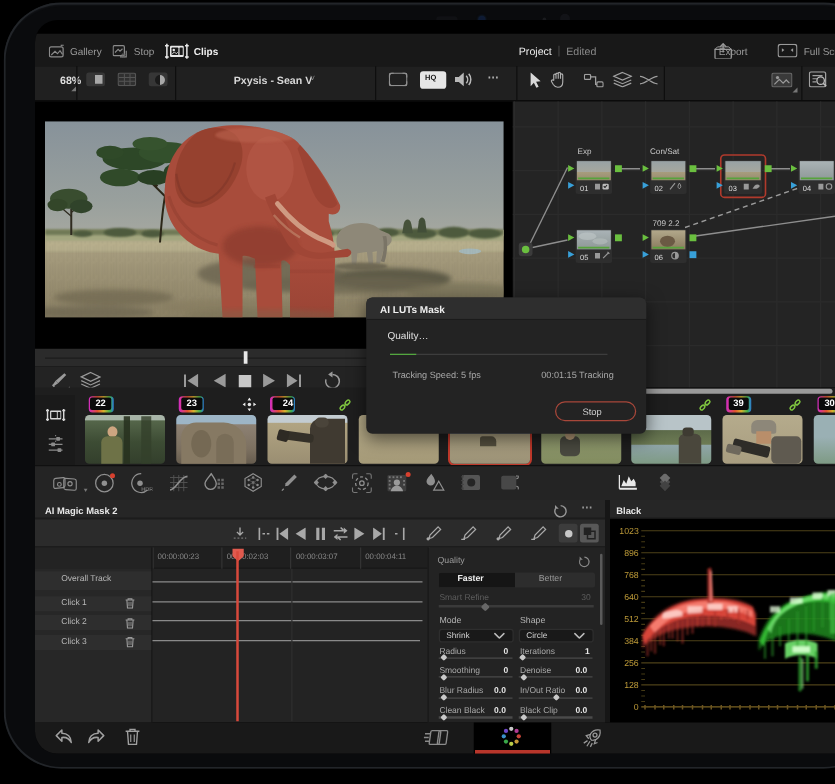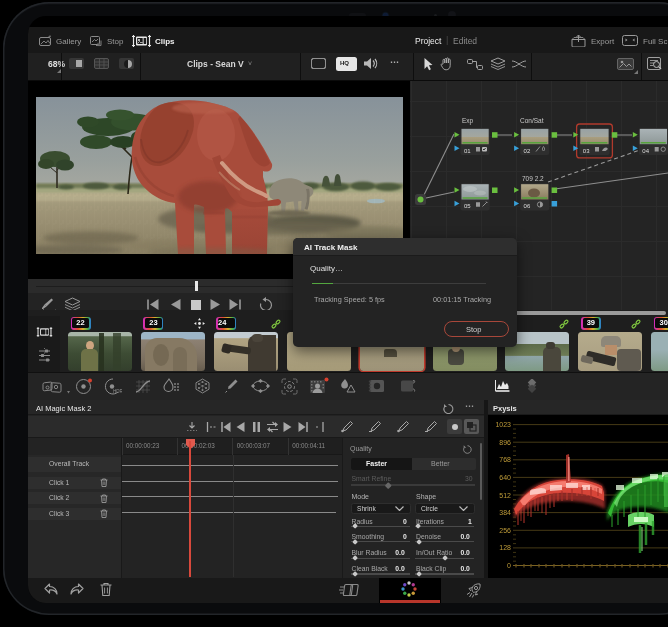--- a/index.html
+++ b/index.html
@@ -45,21 +45,21 @@
       </svg>
 <div class="t" style="left:155px;top:36.5px;font-size:8px;color:#f0f0f0;font-weight:bold">Clips</div>
 <div class="t" style="left:415px;top:35.5px;font-size:8.5px;color:#ededed;font-weight:normal">Project</div>
 <div class="t" style="left:446px;top:35px;font-size:9px;color:#4a4a4a">|</div>
 <div class="t" style="left:453px;top:35.5px;font-size:8.5px;color:#8a8a8a">Edited</div>
 <svg class="abs" style="left:571px;top:34px" width="15" height="13" viewBox="0 0 15 13">
         <path d="M1 5.5h13v6.5a1 1 0 01-1 1H2a1 1 0 01-1-1z" fill="none" stroke="#9a9a9a"></path>
         <path d="M7.5 8V1.2M5 3.5L7.5 1l2.5 2.5" stroke="#9a9a9a" fill="none"></path>
         <path d="M1 5.5l2-2h9l2 2" fill="none" stroke="#9a9a9a" stroke-width=".8"></path>
       </svg>
-<div class="t" style="left:591px;top:36.5px;font-size:8px;color:#9b9b9b">Export</div>
+<div class="t" style="left:575px;top:36.5px;font-size:8px;color:#9b9b9b">Export</div>
 <svg class="abs" style="left:622px;top:35px" width="16" height="11" viewBox="0 0 16 11">
         <rect x=".5" y=".5" width="15" height="10" rx="2" fill="none" stroke="#9a9a9a"></rect>
         <path d="M3.5 3.5l2 1.5-2 1.5zM12.5 3.5l-2 1.5 2 1.5z" fill="#9a9a9a"></path>
       </svg>
 <div class="t" style="left:643px;top:36.5px;font-size:8px;color:#9b9b9b">Full Scre</div>
 </div>
 
 <div class="abs" style="left:28px;top:53px;width:640px;height:28px;background:#202020;border-bottom:1px solid #0b0b0b"></div>
 <div id="tb2">
 <div class="t" style="left:48px;top:58.5px;font-size:8.5px;color:#e0e0e0;font-weight:bold">68%</div>
@@ -69,21 +69,21 @@
 <div class="abs" style="left:76px;top:60px;width:6px;height:7px;background:#a8a8a8"></div>
 <svg class="abs" style="left:94px;top:58px" width="15" height="11" viewBox="0 0 15 11">
         <rect x=".5" y=".5" width="14" height="10" rx="1.5" fill="#303030" stroke="#555"></rect>
         <path d="M1 4h13M1 7h13M5.5 1v9M10 1v9" stroke="#555" stroke-width=".8"></path>
       </svg>
 <div class="abs" style="left:119px;top:58px;width:15px;height:11px;border-radius:2px;background:#363636"></div>
 <div class="abs" style="left:124px;top:59.5px;width:8px;height:8px;border-radius:50%;background:#1a1a1a;overflow:hidden">
         <div class="abs" style="left:4px;top:0;width:4px;height:8px;background:#a8a8a8"></div>
       </div>
 <div class="abs" style="left:140px;top:53px;width:1px;height:27px;background:#0e0e0e"></div>
-<div class="t" style="left:187px;top:59px;font-size:8.5px;color:#d8d8d8;font-weight:bold">Clips - Sean V</div>
+<div class="t" style="left:187px;top:59px;font-size:8.5px;color:#d8d8d8;font-weight:bold">Pxysis - Sean V</div>
 <div class="t" style="left:248px;top:60px;font-size:7px;color:#888">˅</div>
 <div class="abs" style="left:300px;top:53px;width:1px;height:27px;background:#0e0e0e"></div>
 <svg class="abs" style="left:311px;top:58px" width="15" height="11" viewBox="0 0 15 11">
         <rect x=".5" y=".5" width="14" height="10" rx="2" fill="none" stroke="#909090"></rect>
         <path d="M4 .5H2.5A2 2 0 00.5 2.5V4M11 .5h1.5a2 2 0 012 2V4M4 10.5H2.5a2 2 0 01-2-2V7M11 10.5h1.5a2 2 0 002-2V7" stroke="#909090" fill="none" stroke-width="1.1"></path>
       </svg>
 <div class="abs" style="left:336px;top:56.5px;width:21px;height:14px;border-radius:2.5px;background:#e6e6e6"></div>
 <div class="t" style="left:340px;top:60px;font-size:6px;color:#161616;font-weight:bold">HQ</div>
 <svg class="abs" style="left:363px;top:57px" width="15" height="13" viewBox="0 0 15 13">
         <path d="M1 4.5h3L8 1v11L4 8.5H1z" fill="#b8b8b8"></path>
@@ -402,21 +402,21 @@
 <div class="abs" style="left:68px;top:332px;width:64px;height:39px;border-radius:3.5px;background:linear-gradient(#a8b5a8 0%,#a8b5a8 10%,#55664a 12%,#3d4c34 55%,#333f2c 100%)"></div>
 <div class="abs" style="left:70.5px;top:316.5px;width:20px;height:13.5px;border-radius:3px;background:linear-gradient(90deg,#d12cc3,#e0512e 35%,#d8b12c 60%,#3fae4a 85%,#2c7bd8);padding:1.8px">
         <div style="width:100%;height:100%;border-radius:1.6px;background:#0b0b0b;color:#fff;font-size:7.5px;font-weight:bold;text-align:center;line-height:10px">22</div>
       </div>
 <div class="abs" style="left:140.9px;top:332px;width:64px;height:39px;border-radius:3.5px;background:linear-gradient(#9db5c6 0%,#9db5c6 18%,#8d8173 20%,#7c7060 70%,#665c4e 100%)"></div>
 <div class="abs" style="left:143.4px;top:316.5px;width:20px;height:13.5px;border-radius:3px;background:linear-gradient(90deg,#d12cc3,#e0512e 35%,#d8b12c 60%,#3fae4a 85%,#2c7bd8);padding:1.8px">
         <div style="width:100%;height:100%;border-radius:1.6px;background:#0b0b0b;color:#fff;font-size:7.5px;font-weight:bold;text-align:center;line-height:10px">23</div>
       </div>
 <div class="abs" style="left:213.8px;top:332px;width:64px;height:39px;border-radius:3.5px;background:linear-gradient(#c3ccd1 0%,#c3ccd1 15%,#b1a482 17%,#9a8e72 100%)"></div>
 <div class="abs" style="left:216.3px;top:316.5px;width:20px;height:13.5px;border-radius:3px;background:linear-gradient(90deg,#d12cc3,#e0512e 35%,#d8b12c 60%,#3fae4a 85%,#2c7bd8);padding:1.8px">
-        <div style="width:100%;height:100%;border-radius:1.6px;background:#0b0b0b;color:#fff;font-size:7.5px;font-weight:bold;text-align:left;line-height:10px">24</div>
+        <div style="width:100%;height:100%;border-radius:1.6px;background:#0b0b0b;color:#fff;font-size:7.5px;font-weight:bold;text-align:right;line-height:10px">24</div>
       </div>
 <div class="abs" style="left:286.7px;top:332px;width:64px;height:39px;border-radius:3.5px;background:linear-gradient(#b5aa88 0%,#a59a78 100%)"></div>
 <div class="abs" style="left:359.6px;top:332px;width:64px;height:39px;border-radius:3.5px;background:linear-gradient(#aab4ba 0%,#aab4ba 38%,#ada383 40%,#9c9277 100%);box-shadow:0 0 0 1.6px #c0392b"></div>
 <div class="abs" style="left:432.5px;top:332px;width:64px;height:39px;border-radius:3.5px;background:linear-gradient(#c2c8c4 0%,#c2c8c4 20%,#9aa476 22%,#828c60 100%)"></div>
 <div class="abs" style="left:505.4px;top:332px;width:64px;height:39px;border-radius:3.5px;background:linear-gradient(#b8c4c8 0%,#b8c4c8 30%,#5d6b4a 32%,#6d7b54 60%,#8fa5a8 62%,#7e9a84 100%)"></div>
 <div class="abs" style="left:578.3px;top:332px;width:64px;height:39px;border-radius:3.5px;background:linear-gradient(#b5ab8c 0%,#a89d80 100%)"></div>
 <div class="abs" style="left:580.8px;top:316.5px;width:20px;height:13.5px;border-radius:3px;background:linear-gradient(90deg,#d12cc3,#e0512e 35%,#d8b12c 60%,#3fae4a 85%,#2c7bd8);padding:1.8px">
         <div style="width:100%;height:100%;border-radius:1.6px;background:#0b0b0b;color:#fff;font-size:7.5px;font-weight:bold;text-align:center;line-height:10px">39</div>
       </div>
 <div class="abs" style="left:651.2px;top:332px;width:64px;height:39px;border-radius:3.5px;background:linear-gradient(#9ab0b4 0%,#9ab0b4 45%,#7e9a84 100%)"></div>
@@ -583,21 +583,21 @@
           <rect x="4.7" y="3.7" width="6" height="6" fill="#555"></rect>
           <rect x="2.5" y="1.5" width="6" height="6" fill="#7a7a7a"></rect>
           <rect x="6.9" y="5.9" width="6" height="6" fill="#484848"></rect>
         </g>
       </svg>
     </div>
 
 <div id="lpanel">
       <div class="abs" style="left:28px;top:400px;width:456px;height:178px;background:#232323"></div>
 <div class="abs" style="left:28px;top:400px;width:456px;height:15px;background:#262626;border-bottom:1px solid #1a1a1a"></div>
-<div class="t" style="left:36px;top:403.5px;font-size:7.5px;font-weight:normal;color:#e8e8e8">AI Magic Mask 2</div>
+<div class="t" style="left:36px;top:403.5px;font-size:7.5px;font-weight:bold;color:#e8e8e8">AI Magic Mask 2</div>
 <svg class="abs" style="left:442px;top:403px" width="13" height="12" viewBox="0 0 13 12">
         <path d="M6.5 1.5a4.5 4.5 0 11-4 2.2" fill="none" stroke="#999" stroke-width="1.1"></path>
         <path d="M2 1v3h3z" fill="#999"></path>
       </svg>
 <div class="t" style="left:465px;top:401px;font-size:9px;color:#999;font-weight:bold;letter-spacing:.5px">⋯</div>
 <div class="abs" style="left:28px;top:416px;width:456px;height:22px;background:#2b2b2b;border-bottom:1px solid #191919"></div>
 <svg class="abs" style="left:186px;top:421px" width="12" height="12" viewBox="0 0 12 12">
         <path d="M6 1v6M3.5 4.5L6 7l2.5-2.5" stroke="#a8a8a8" fill="none" stroke-width="1.1"></path>
         <path d="M1 9.5h1.5M4 9.5h1.5M7 9.5h1.5M10 9.5h1" stroke="#777" stroke-width="1"></path>
       </svg>
@@ -752,21 +752,21 @@
 <div class="abs" style="left:350.8px;top:573.4px;width:59.4px;height:1.2px;background:#4a4a4a"></div>
 <div class="abs" style="left:352.582px;top:571.6999999999999px;width:4.2px;height:4.2px;border-radius:1px;background:#c8c8c8;transform:rotate(45deg)"></div>
 <div class="abs" style="left:414.8px;top:573.4px;width:59.4px;height:1.2px;background:#4a4a4a"></div>
 <div class="abs" style="left:416.582px;top:571.6999999999999px;width:4.2px;height:4.2px;border-radius:1px;background:#c8c8c8;transform:rotate(45deg)"></div>
 <div class="abs" style="left:480px;top:443px;width:2px;height:57px;border-radius:1px;background:#5a5a5a"></div>
 <div class="abs" style="left:484px;top:400px;width:3.5px;height:178px;background:#161616"></div>
     </div>
 
 <div id="scopes">
       <div class="abs" style="left:487.5px;top:400px;width:180.5px;height:15px;background:#262626;border-bottom:1px solid #1a1a1a"></div>
-<div class="t" style="left:493px;top:403.5px;font-size:7.5px;font-weight:bold;color:#e8e8e8">Pxysis</div>
+<div class="t" style="left:493px;top:403.5px;font-size:7.5px;font-weight:bold;color:#e8e8e8">Black</div>
 <div class="abs" style="left:487.5px;top:415px">
         <svg width="181" height="163" viewBox="0 0 181 163">
 <defs>
 <filter id="wb1" x="-20%" y="-20%" width="140%" height="140%">
               <feGaussianBlur stdDeviation=".7"></feGaussianBlur>
             </filter>
 <filter id="wb2" x="-40%" y="-40%" width="180%" height="180%">
               <feGaussianBlur stdDeviation="1.4"></feGaussianBlur>
             </filter>
 </defs>
@@ -907,21 +907,21 @@
           <path d="M9.5 10.5C8 9 7.5 7 8.5 5 10 2.5 13 1.5 16 2c.5 3-.5 6-3 7.5-2 1-4 .5-3.5 1z"></path>
           <circle cx="12" cy="6" r="1.6"></circle>
           <path d="M8.5 5.5L5 6.5 7 9M12.5 9.5l-1 3.5 2.5-1M8 11l-2.5 4M6 10.5l-3 2M9.8 12.5l-1.5 3"></path>
         </g>
       </svg>
     </div>
 
 <div id="dialog">
       <div class="abs" style="left:293px;top:238px;width:224px;height:109px;border-radius:5px;background:#232323;box-shadow:0 4px 14px rgba(0,0,0,.55)"></div>
 <div class="abs" style="left:293px;top:238px;width:224px;height:17.5px;border-radius:5px 5px 0 0;background:#2e2e2e;border-bottom:1px solid #1b1b1b"></div>
-<div class="t" style="left:304px;top:242.5px;font-size:8px;font-weight:bold;color:#f0f0f0">AI Track Mask</div>
+<div class="t" style="left:304px;top:242.5px;font-size:8px;font-weight:bold;color:#f0f0f0">AI LUTs Mask</div>
 <div class="t" style="left:310px;top:264px;font-size:8px;color:#e0e0e0">Quality…</div>
 <div class="abs" style="left:312px;top:282.5px;width:174px;height:1.6px;background:#3d3d3d"></div>
 <div class="abs" style="left:312px;top:282.5px;width:21px;height:1.6px;background:#53a73f"></div>
 <div class="t" style="left:314px;top:295px;font-size:7.3px;color:#a8a8a8">Tracking Speed: 5 fps</div>
 <div class="t" style="left:433px;top:295px;font-size:7.3px;color:#a8a8a8">00:01:15 Tracking</div>
 <div class="abs" style="left:444px;top:321px;width:65px;height:15.5px;border-radius:8px;border:1.4px solid #a8473a"></div>
 <div class="t" style="left:466px;top:324.5px;font-size:7.5px;color:#d0d0d0">Stop</div>
     </div>
 </div>
 

